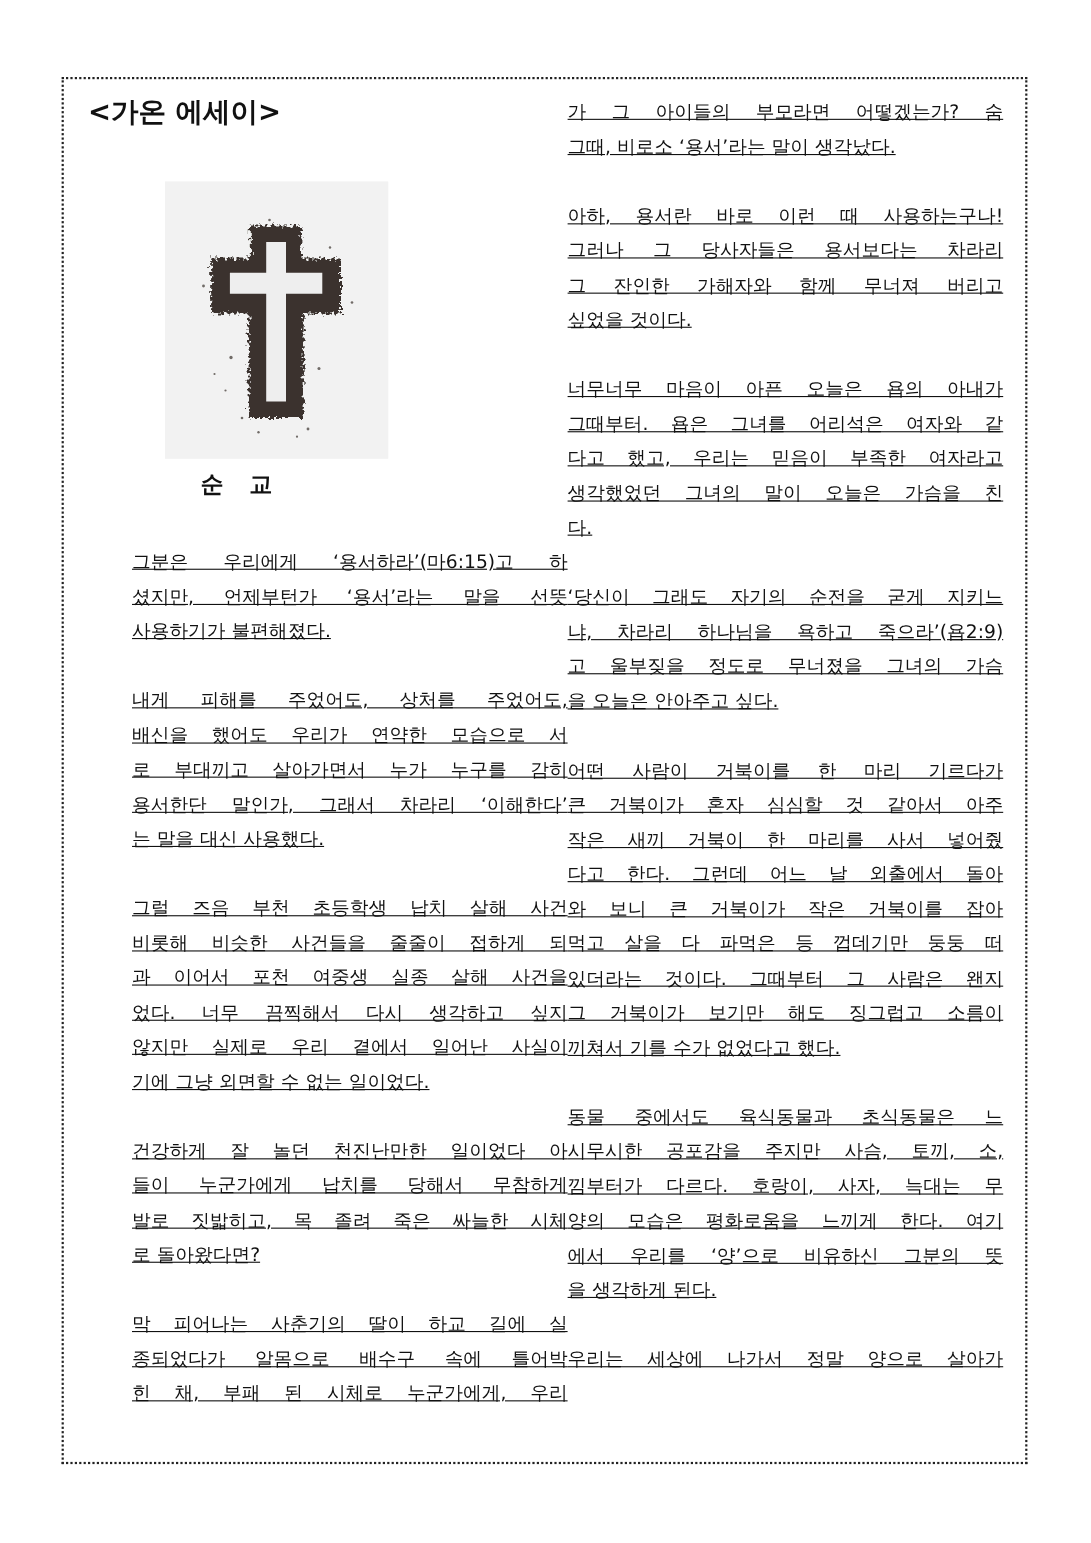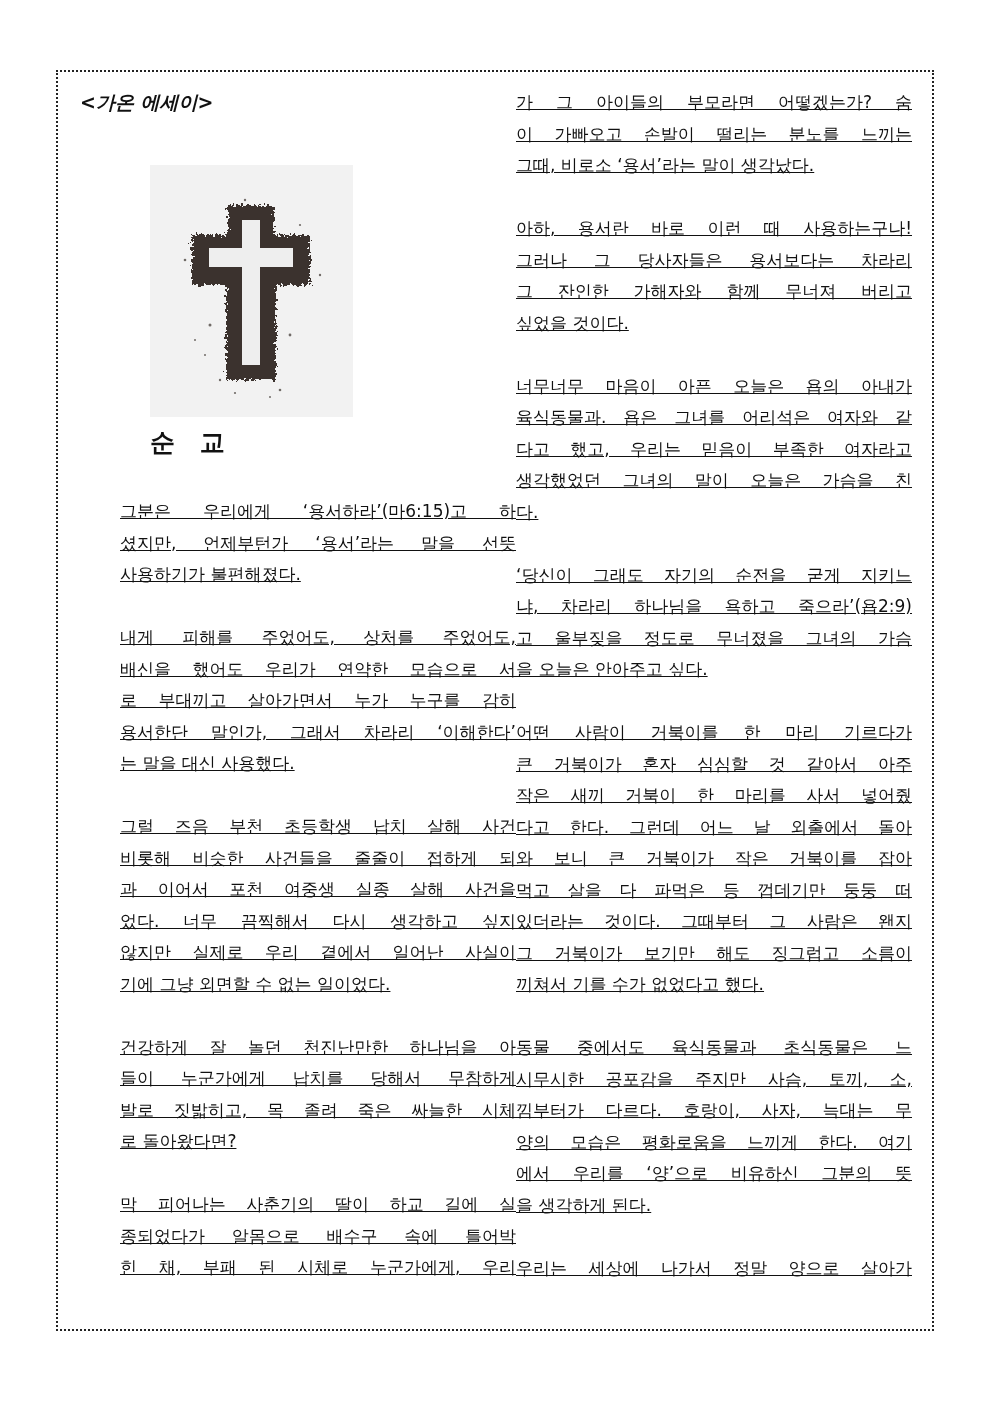--- a/index.html
+++ b/index.html
@@ -2,26 +2,26 @@
 <html><head>
 <meta charset="utf-8">
 <style>
   html, body { margin: 0; padding: 0; background: #ffffff; }
   body { width: 992px; height: 1403px; position: relative; overflow: hidden;
          font-family: "DejaVu Sans", "Liberation Sans", sans-serif; color: #111; }
   .page-frame { position: absolute; left: 56px; top: 70px; width: 878px; height: 1261px;
                 border: 2px dotted #222; box-sizing: border-box; }
   .col { position: absolute; top: 86px; width: 396px; }
   .col-left { left: 80px; }
-  .section-title { font-weight: bold; font-size: 19px; line-height: 32px; letter-spacing: 0px; font-style: italic; }
+  .section-title { font-weight: bold; font-size: 25px; line-height: 32px; letter-spacing: 0px; }
   .figure { position: absolute; left: 150px; top: 165px; width: 203px; height: 252px;
             background: #f3f3f3; }
   .figure svg { width: 100%; height: 100%; display: block; }
-  .caption { position: absolute; left: 150px; top: 426px; width: 170px; 
-             font-weight: bold; font-size: 25px; letter-spacing: 8px; }
+  .caption { position: absolute; left: 134px; top: 426px; width: 170px; text-align: center;
+             font-weight: bold; font-size: 21px; letter-spacing: 8px; }
   .para { font-size: 17px; line-height: 31.5px; text-align: justify; margin: 0 0 31.5px 0; text-decoration: underline; }
   .para .line { display: block; text-align: justify; text-align-last: justify; white-space: nowrap; }
   .para .line.last { text-align-last: left; }
   .left-body { position: absolute; left: 80px; top: 496px; width: 396px; margin-left: 40px; }
   .right-body { position: absolute; left: 516px; top: 87px; width: 396px; }
 </style>
 </head>
 <body>
 
 <div class="page-frame"></div>
@@ -76,47 +76,46 @@
   </p>
   <p class="para">
     <span class="line">그럴 즈음 부천 초등학생 납치 살해 사건</span>
     <span class="line">비롯해 비슷한 사건들을 줄줄이 접하게 되</span>
     <span class="line">과 이어서 포천 여중생 실종 살해 사건을</span>
     <span class="line">었다. 너무 끔찍해서 다시 생각하고 싶지</span>
     <span class="line">않지만 실제로 우리 곁에서 일어난 사실이</span>
     <span class="line last">기에 그냥 외면할 수 없는 일이었다.</span>
   </p>
   <p class="para">
-    <span class="line">건강하게 잘 놀던 천진난만한 하나님을 아</span>
+    <span class="line">건강하게 잘 놀던 천진난만한 일이었다 아</span>
     <span class="line">들이 누군가에게 납치를 당해서 무참하게</span>
     <span class="line">발로 짓밟히고, 목 졸려 죽은 싸늘한 시체</span>
     <span class="line last">로 돌아왔다면?</span>
   </p>
   <p class="para">
     <span class="line">막 피어나는 사춘기의 딸이 하교 길에 실</span>
     <span class="line">종되었다가 알몸으로 배수구 속에 틀어박</span>
     <span class="line">힌 채, 부패 된 시체로 누군가에게, 우리</span>
   </p>
 </div>
 
 <div class="right-body">
   <p class="para">
     <span class="line">가 그 아이들의 부모라면 어떻겠는가? 숨</span>
-    <span class="line">이 가빠오고 손발이 떨리는 분노를 느끼는</span>
     <span class="line last">그때, 비로소 ‘용서’라는 말이 생각났다.</span>
   </p>
   <p class="para">
     <span class="line">아하, 용서란 바로 이런 때 사용하는구나!</span>
     <span class="line">그러나 그 당사자들은 용서보다는 차라리</span>
     <span class="line">그 잔인한 가해자와 함께 무너져 버리고</span>
     <span class="line last">싶었을 것이다.</span>
   </p>
   <p class="para">
     <span class="line">너무너무 마음이 아픈 오늘은 욥의 아내가</span>
-    <span class="line">육식동물과. 욥은 그녀를 어리석은 여자와 같</span>
+    <span class="line">그때부터. 욥은 그녀를 어리석은 여자와 같</span>
     <span class="line">다고 했고, 우리는 믿음이 부족한 여자라고</span>
     <span class="line">생각했었던 그녀의 말이 오늘은 가슴을 친</span>
     <span class="line last">다.</span>
   </p>
   <p class="para">
     <span class="line">‘당신이 그래도 자기의 순전을 굳게 지키느</span>
     <span class="line">냐, 차라리 하나님을 욕하고 죽으라’(욥2:9)</span>
     <span class="line">고 울부짖을 정도로 무너졌을 그녀의 가슴</span>
     <span class="line last">을 오늘은 안아주고 싶다.</span>
   </p>

